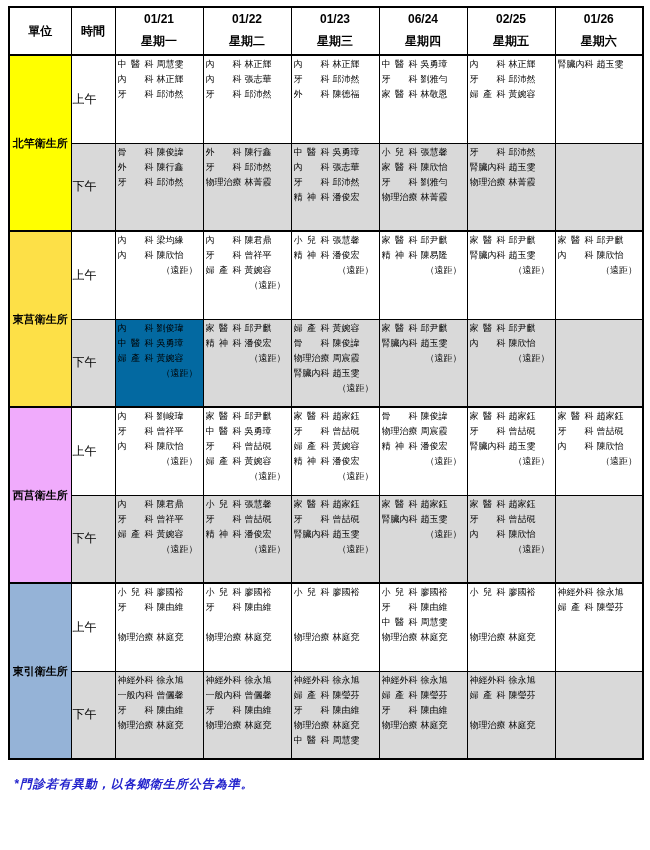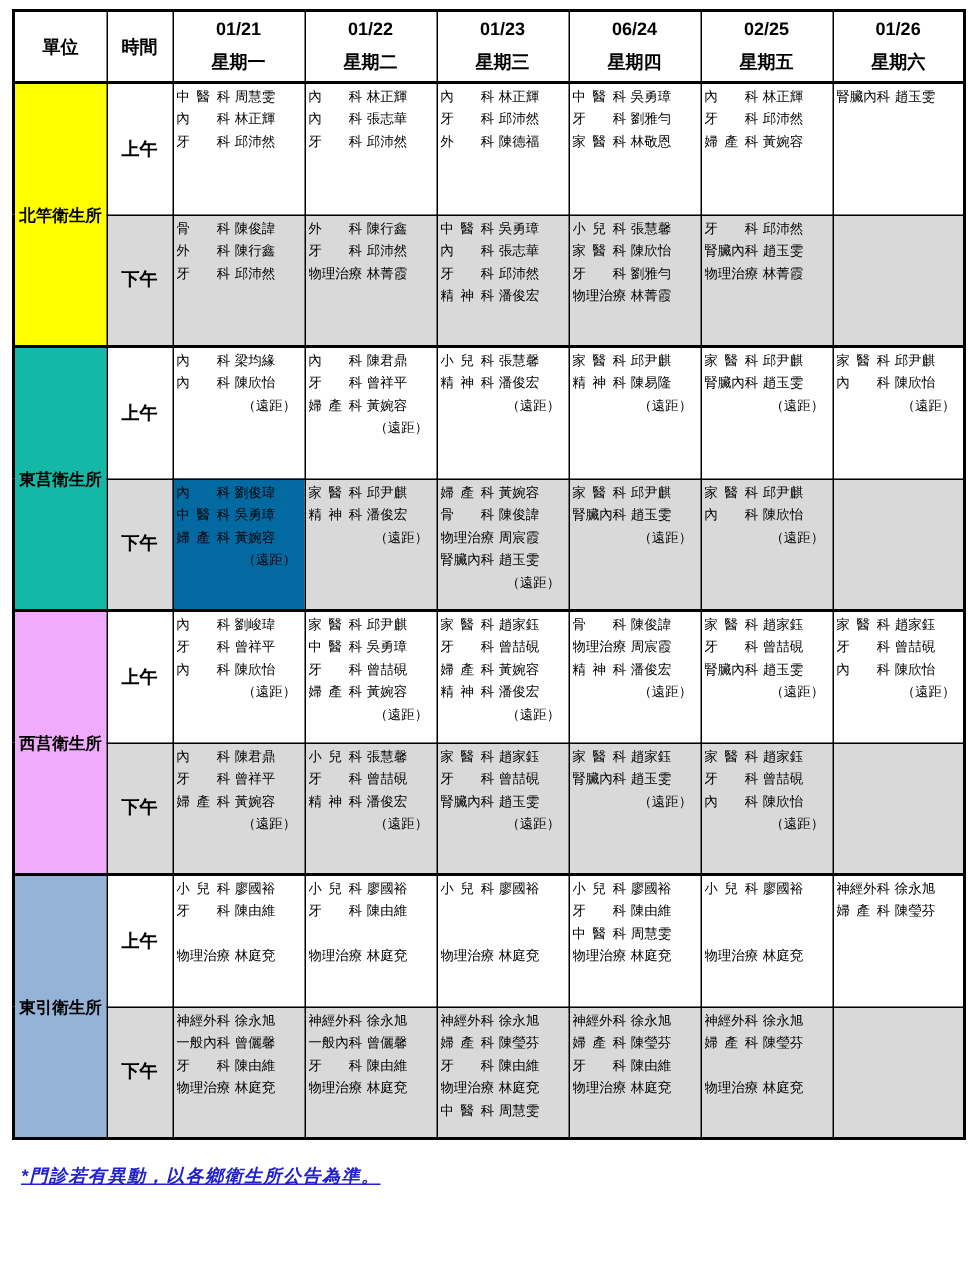--- a/index.html
+++ b/index.html
@@ -4,21 +4,21 @@
 <style>
   html,body{margin:0;padding:0;background:#fff;width:650px;height:850px;overflow:hidden;
     font-family:"Liberation Sans","DejaVu Sans",sans-serif;color:#000;}
   .page{padding:6px 8px 0 8px;}
   .title{ text-align:center; font-size:17px; font-weight:bold; margin:10px 0 10px 0; letter-spacing:.5px;}
   table{border-collapse:collapse; table-layout:fixed; width:634px; margin:0 auto; border:2px solid #000;}
   th,td{border:1px solid #000; box-sizing:border-box;}
   thead th{height:48px; font-size:12px; font-weight:bold; background:#fff; text-align:center; vertical-align:middle;}
   .day-header .date{margin-bottom:7px;}
   td.unit-cell{font-weight:bold; font-size:11px; text-align:center; vertical-align:middle; padding:0;}
-  td.time-cell{font-weight:bold; font-size:12px; text-align:center; vertical-align:middle;}
+  td.time-cell{font-weight:normal; font-size:12px; vertical-align:middle;}
   td.day-cell{vertical-align:top; padding:2px 1px 0 2px; height:88px;font-family:Liberation Mono, monospace;}
   tr.group-start td, tr.group-start th{border-top:2px solid #000;}
   .line{font-size:9px; line-height:15px; white-space:nowrap; overflow:hidden;}
   .line .dept{display:inline-block; width:36px; text-align:justify; text-align-last:justify; margin-right:3px; vertical-align:top;}
   .line.note{white-space:normal; text-align:right; padding-right:4px;}
   .line.blank{visibility:hidden;}
   .footer-note{font-size:12px; font-weight:bold; font-style:italic; margin:16px 0 0 6px; letter-spacing:1px;}
 </style>
 </head>
 <body>
@@ -124,21 +124,21 @@
             <div class="line"><span class="dept">物理治療</span><span class="doc">林菁霞</span></div>
           </td>
           <td class="day-cell" style="background: rgb(217, 217, 217);">
             <div class="line"><span class="dept">牙科</span><span class="doc">邱沛然</span></div>
             <div class="line"><span class="dept">腎臟內科</span><span class="doc">趙玉雯</span></div>
             <div class="line"><span class="dept">物理治療</span><span class="doc">林菁霞</span></div>
           </td>
           <td class="day-cell" style="background: rgb(217, 217, 217);"></td>
         </tr>
         <tr class="group-start">
-          <td class="unit-cell" rowspan="2" style="background: #14b8a6;">東莒衛生所</td>
+          <td class="unit-cell" rowspan="2" style="background: #fde047;">東莒衛生所</td>
           <td class="time-cell">上午</td>
           <td class="day-cell">
             <div class="line"><span class="dept">內科</span><span class="doc">梁均緣</span></div>
             <div class="line"><span class="dept">內科</span><span class="doc">陳欣怡</span></div>
             <div class="line note">（遠距）</div>
           </td>
           <td class="day-cell">
             <div class="line"><span class="dept">內科</span><span class="doc">陳君鼎</span></div>
             <div class="line"><span class="dept">牙科</span><span class="doc">曾祥平</span></div>
             <div class="line"><span class="dept">婦產科</span><span class="doc">黃婉容</span></div>
@@ -341,14 +341,14 @@
             <div class="line"><span class="dept">神經外科</span><span class="doc">徐永旭</span></div>
             <div class="line"><span class="dept">婦產科</span><span class="doc">陳瑩芬</span></div>
             <div class="line blank">&nbsp;</div>
             <div class="line"><span class="dept">物理治療</span><span class="doc">林庭兗</span></div>
           </td>
           <td class="day-cell" style="background: rgb(217, 217, 217);"></td>
         </tr>
       </tbody>
   </table>
 
-  <div class="footer-note" style="color: rgb(34, 34, 204); text-decoration: underline;">*門診若有異動，以各鄉衛生所公告為準。</div>
+  <div class="footer-note" style="color: rgb(34, 34, 204);">*門診若有異動，以各鄉衛生所公告為準。</div>
 </div>
 
 </body></html>

